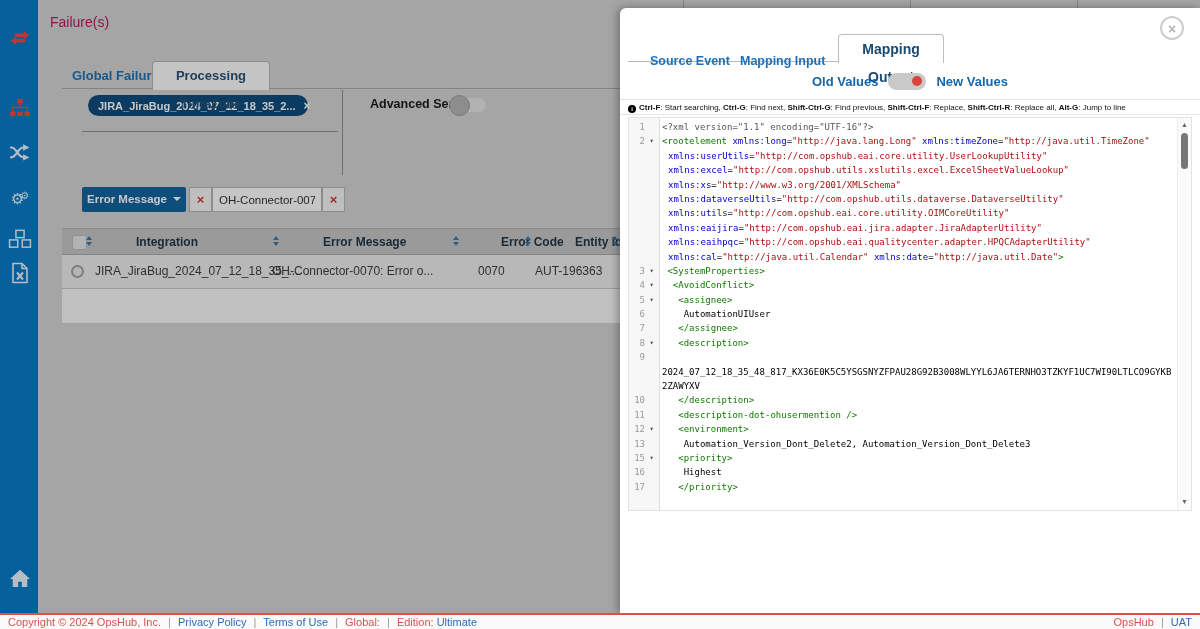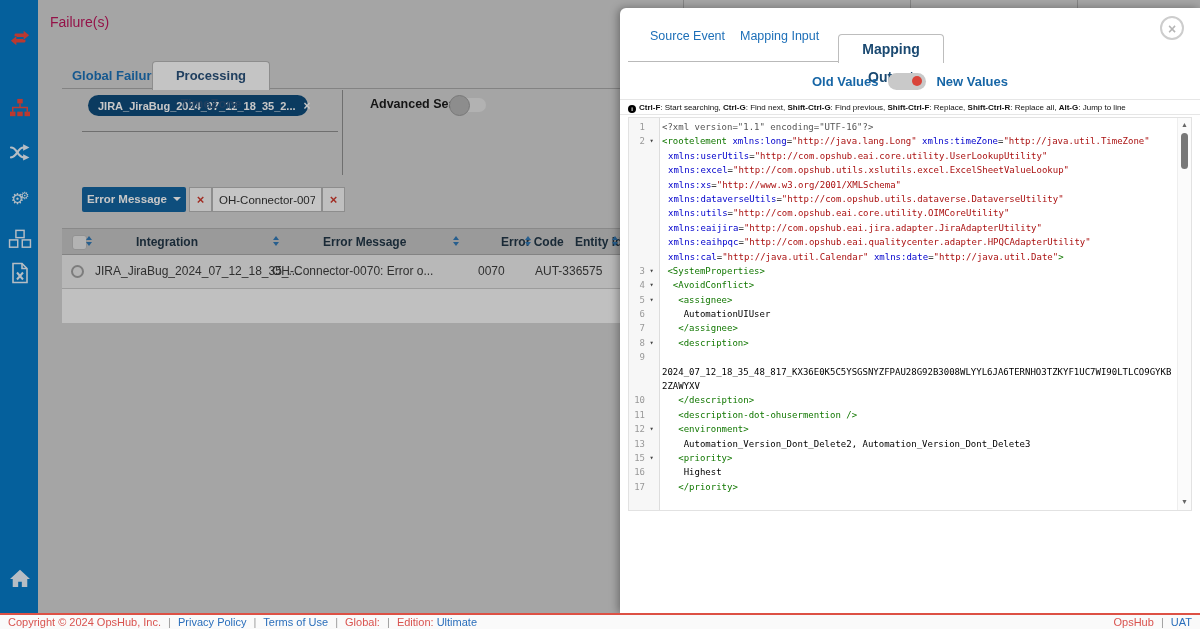--- a/index.html
+++ b/index.html
@@ -67,21 +67,21 @@
 
   
   .overlay{position:absolute;left:0;top:0;width:1200px;height:613px;background:rgba(0,0,0,0.22);z-index:50;}
 
   
   .panel{position:absolute;left:620px;top:8px;width:580px;height:605px;background:#fff;z-index:60;
          border-radius:6px 0 0 0;box-shadow:-2px 0 8px rgba(0,0,0,0.35);}
   .close-btn{position:absolute;right:16px;top:8px;width:24px;height:24px;border-radius:50%;border:2px solid #cdcdcd;
              color:#b5b5b5;font-size:14px;font-weight:bold;text-align:center;line-height:22px;box-sizing:border-box;cursor:pointer;}
   .ptabs-underline{position:absolute;left:8px;top:53px;width:210px;height:1px;background:#b9b9b9;}
-  .ptab{position:absolute;top:21px;font-size:12.5px;font-weight:normal;color:#1d6fb8;cursor:pointer;}
+  .ptab{position:absolute;top:46px;font-size:12.5px;font-weight:bold;color:#1d6fb8;cursor:pointer;}
   .ptab-source{left:30px;} .ptab-input{left:120px;}
   .ptab-active{position:absolute;left:218px;top:26px;width:104px;height:28px;line-height:28px;text-align:center;
                background:#fff;border:1px solid #bdbdbd;border-bottom:none;border-radius:4px 4px 0 0;
                font-size:14px;font-weight:bold;color:#1a4971;cursor:pointer;}
   .values-row{position:absolute;left:0;top:62px;width:100%;height:22px;display:flex;align-items:center;justify-content:center;gap:10px;}
   .values-label{font-size:13px;font-weight:bold;color:#1766a6;}
   .values-toggle{position:relative;width:38px;height:17px;border-radius:9px;background:#c9c9c9;cursor:pointer;}
   .values-toggle .dot{position:absolute;right:4px;top:3.5px;width:10px;height:10px;border-radius:50%;background:#d9443a;}
   .hint-bar{position:absolute;left:0;top:91px;width:100%;height:16px;line-height:16px;padding:0 8px;box-sizing:border-box;
             font-size:8px;color:#111;border-top:1px solid #e6e6e6;border-bottom:1px solid #e6e6e6;white-space:nowrap;overflow:hidden;}
@@ -238,21 +238,21 @@
     <span class="sort" style="left:550px">
         <i class="up"></i>
         <i class="dn"></i>
       </span>
   </div>
   <div class="tbl-row">
     <span class="row-radio"></span>
     <span class="td" style="left:33px">JIRA_JiraBug_2024_07_12_18_35_...</span>
     <span class="td" style="left:210px">OH-Connector-0070: Error o...</span>
     <span class="td" style="left:416px">0070</span>
-    <span class="td" style="left:473px">AUT-336575</span>
+    <span class="td" style="left:473px">AUT-196363</span>
   </div>
   <div class="tbl-empty"></div>
 
   <div class="strip-line" style="left:683px"></div>
   <div class="strip-line" style="left:910px"></div>
   <div class="strip-line" style="left:1077px"></div>
 
   <div class="overlay"></div>
 
   <div class="panel">

